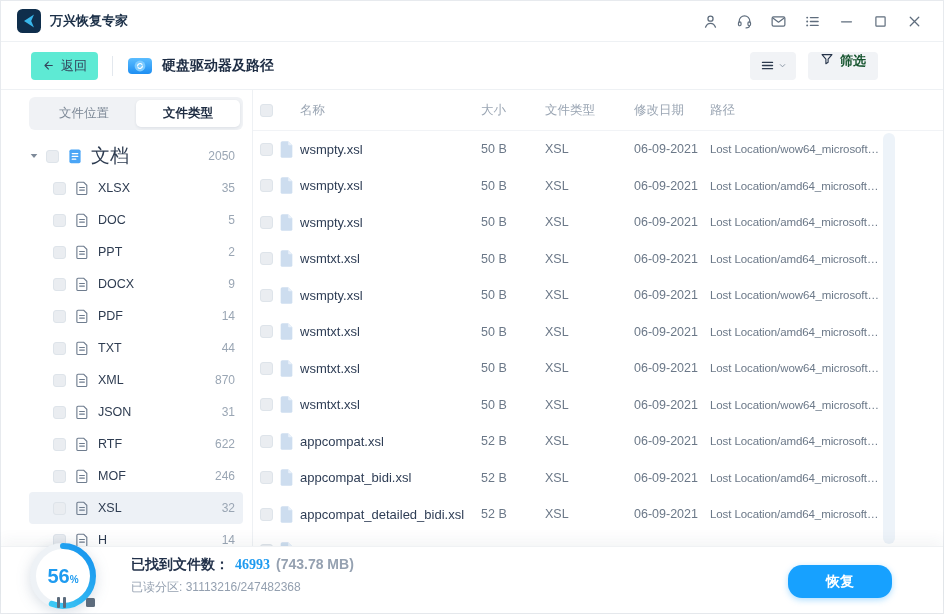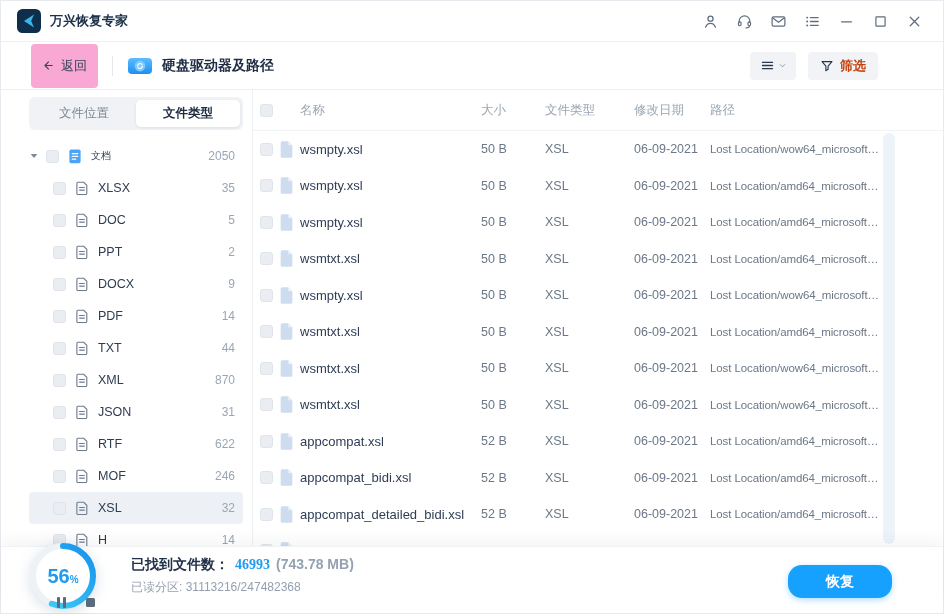--- a/index.html
+++ b/index.html
@@ -12,31 +12,31 @@
     padding:0 20px 0 16px; border-bottom:1px solid #eef1f4; background:#fff; }
   .logo { width:24px; height:24px; margin-right:9px; flex:0 0 auto; }
   .app-title { font-size:13px; color:#1c3048; font-weight:600; }
   .tb-icons { margin-left:auto; display:flex; align-items:center; gap:16px; color:#5f6d7d; }
   .tb-ic { width:18px; height:18px; display:flex; align-items:center; justify-content:center; cursor:pointer; }
   .tb-ic svg { width:17px; height:17px; }
 
   
   .toolbar { position:absolute; top:41px; left:0; right:0; height:48px; display:flex; align-items:center;
     padding:0 51px 0 30px; border-bottom:1px solid #eef1f4; background:#fff; }
-  .back-btn { height:44px; display:flex; align-items:center; gap:6px; padding:0 11px;
-    background:#f9a8d4; border-radius:4px; font-size:13px; color:#33425a; cursor:pointer; }
+  .back-btn { height:28px; display:flex; align-items:center; gap:6px; padding:0 11px;
+    background:#5eead4; border-radius:4px; font-size:13px; color:#33425a; cursor:pointer; }
   .back-btn svg { width:13px; height:13px; }
   .tb-divider { width:1px; height:20px; background:#e3e8ee; margin:0 14px; }
   .drive-icon { width:26px; height:22px; margin-right:9px; }
   .scan-title { font-size:14px; font-weight:bold; color:#1e2d44; }
   .tb-spacer { flex:1; }
   .view-btn { width:46px; height:28px; background:#f1f3f6; border-radius:4px; display:flex;
     align-items:center; justify-content:center; gap:3px; color:#2c3a4e; margin-right:12px; cursor:pointer; }
   .filter-btn { height:28px; padding:0 12px; background:#f1f3f6; border-radius:4px; display:flex;
-    align-items:center; gap:6px; font-size:13px; font-weight:bold; color:#c2410c; margin-right:14px; cursor:pointer; }
+    align-items:flex-start; gap:6px; font-size:13px; font-weight:bold; color:#14532d; margin-right:14px; cursor:pointer; }
   .search-box { width:192px; height:28px; border:1px solid #e4e9ef; background:#fafbfc; border-radius:6px;
     display:flex; align-items:center; gap:6px; padding:0 9px; color:#97a2b0; }
   .search-box input { border:none; outline:none; background:transparent; font-size:12.5px; color:#45536a;
     width:100%; font-family:inherit; }
   .search-box input::placeholder { color:#a7b1be; }
 
   
   .content { position:absolute; top:89px; left:0; right:0; bottom:67px; background:#fff; }
   .sidebar { position:absolute; left:28px; top:7px; width:214px; bottom:0; }
   .tabs { width:100%; height:33px; background:#f0f2f5; border-radius:6px; display:flex; padding:3px; }
@@ -47,21 +47,21 @@
   .t-row { height:32px; display:flex; align-items:center; border-radius:4px; padding-right:8px; cursor:pointer; }
   .t-row.parent { padding-left:0; }
   .t-row.child { padding-left:24px; }
   .t-row.selected { background:#edf1f6; }
   .caret { width:10px; height:10px; margin-right:7px; flex:0 0 auto; }
   .cb { width:13px; height:13px; border-radius:3px; background:#eaedf1; border:1px solid #dee4ea;
     flex:0 0 auto; cursor:pointer; }
   .t-row .cb { margin-right:8px; }
   .doc-ic { width:16px; height:16px; margin-right:8px; flex:0 0 auto; }
   .t-label { flex:1; font-size:12.5px; color:#2e3c51; white-space:nowrap; }
-  .t-row.parent .t-label { font-size:10px; }
+  .t-row.parent .t-label { font-size:19px; }
   .t-count { font-size:12px; color:#9aa6b4; }
 
   .v-sep { position:absolute; left:251px; top:-1px; bottom:0; width:1px; background:#eef1f4; }
 
   .table { position:absolute; left:252px; right:0; top:0; bottom:0; overflow:hidden; }
   .thead { height:41px; display:flex; align-items:center; padding-left:7px; color:#9aa5b3; font-size:12.5px;
     border-bottom:1px solid #f1f3f6; }
   .thead .cb { margin-right:27px; }
   .col-name { width:181px; } .col-size { width:64px; } .col-type { width:89px; } .col-date { width:76px; }
   .col-path { flex:1; overflow:hidden; white-space:nowrap; text-overflow:ellipsis; padding-right:62px; }

